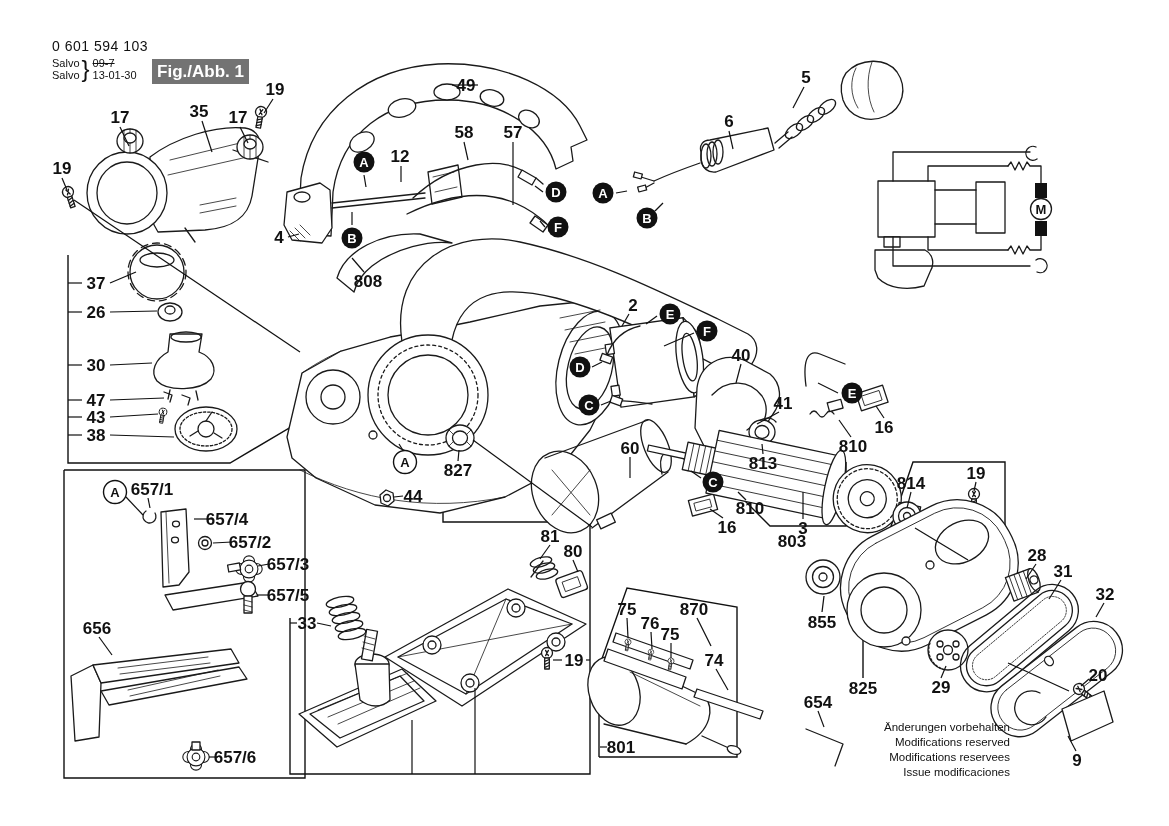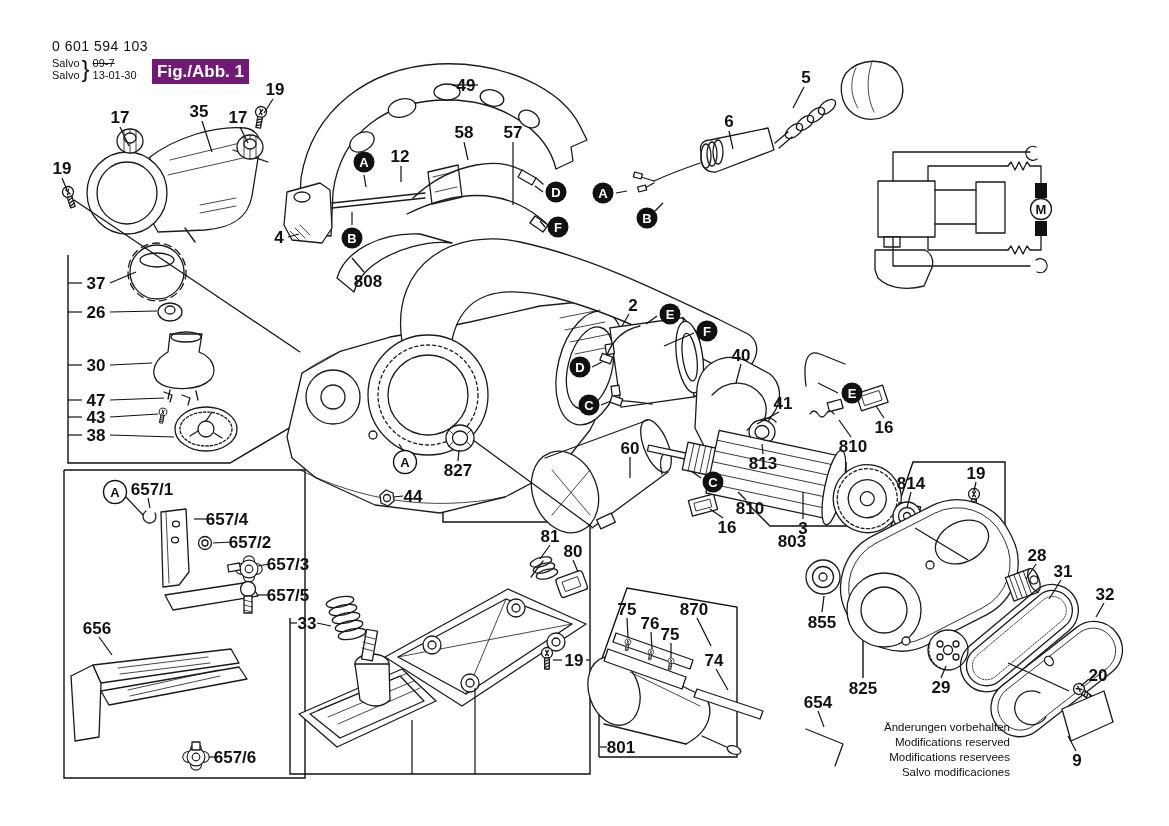--- a/index.html
+++ b/index.html
@@ -11,21 +11,21 @@
   .thin{stroke-width:.8;}
   .frame{fill:none;stroke:#111;stroke-width:1.4;}
   .leader{fill:none;stroke:#111;stroke-width:1.2;}
   .plabel{font:bold 17px "Liberation Sans",sans-serif;fill:#111;}
   .mletter{font:bold 13px "Liberation Sans",sans-serif;}
   #title-block{position:absolute;left:52px;top:38px;}
   #part-number{font-size:14px;letter-spacing:.5px;}
   .stand-row{display:flex;align-items:center;margin-top:2px;font-size:11px;}
   .brace{font-size:24px;font-weight:400;margin:0 3px 0 2px;line-height:26px;}
   .strike{text-decoration:line-through;}
-  #fig-box{position:absolute;left:152px;top:59px;width:97px;height:25px;background:#701a75;color:#fff;
+  #fig-box{position:absolute;left:152px;top:59px;width:97px;height:25px;background:#737373;color:#fff;
            font-weight:bold;font-size:17px;text-align:center;line-height:25px;}
   #footer-notes{position:absolute;left:884px;top:720px;font-size:11.5px;line-height:15px;text-align:right;}
 </style>
 </head>
 <body>
 
 <div id="page">
 
 <svg id="diagram" width="1169" height="826" viewBox="0 0 1169 826">
   <defs>
@@ -642,16 +642,16 @@
     </div>
   </div>
 </div>
 
 <div id="fig-box">Fig./Abb. 1</div>
 
 <div id="footer-notes">
   <div>Änderungen vorbehalten</div>
   <div>Modifications reserved</div>
   <div>Modifications reservees</div>
-  <div>Salvo modificaciones</div>
+  <div>Issue modificaciones</div>
 </div>
 
 </div>
 
 </body></html>

